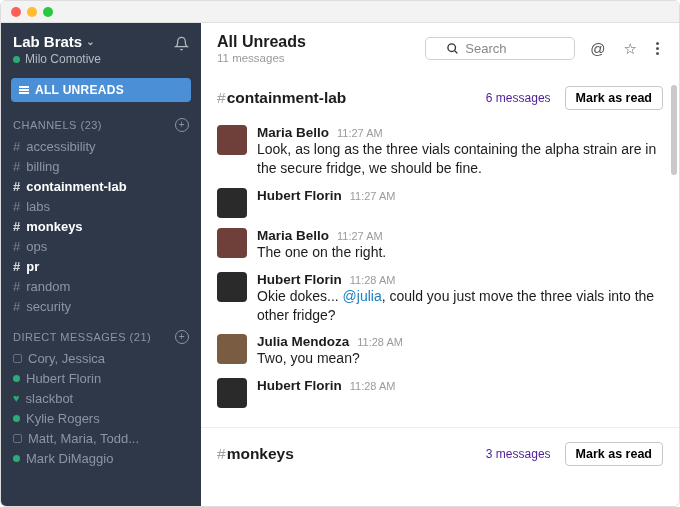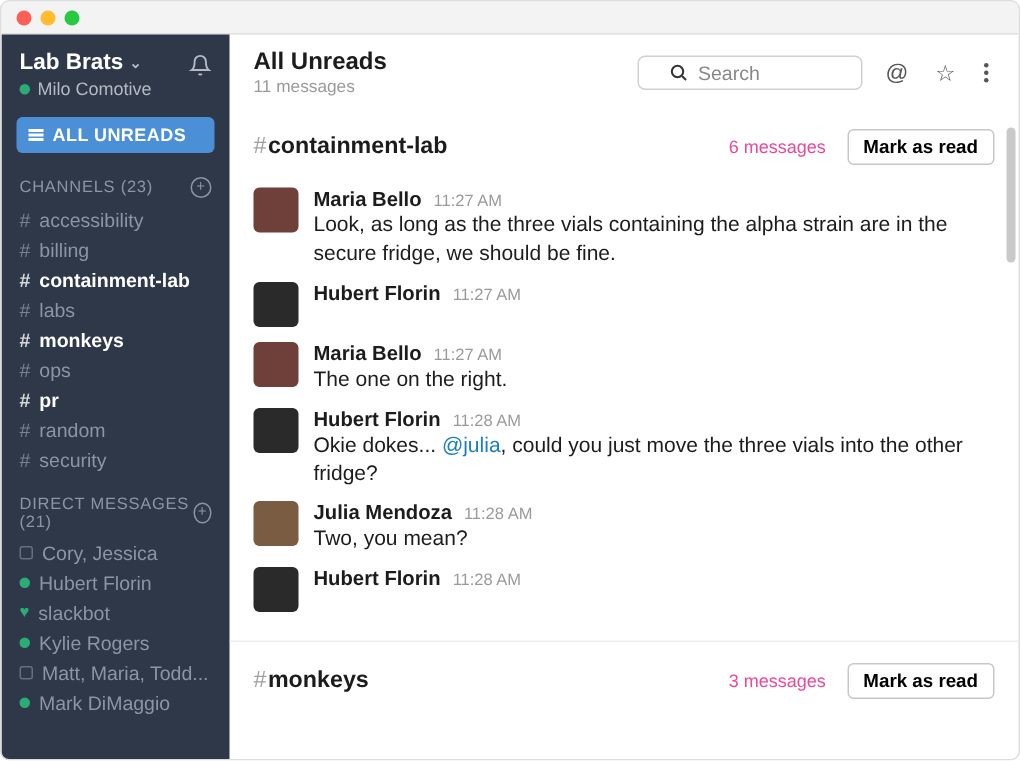--- a/index.html
+++ b/index.html
@@ -37,21 +37,21 @@
   .dot-grn { background:#28c840; }
 
   .body {
     flex: 1;
     display: flex;
     min-height: 0;
   }
 
   
   .sidebar {
-    width: 152px;
+    width: 200px;
     background: #2e3849;
     color: #b4bac4;
     display: flex;
     flex-direction: column;
     font-size: 13px;
   }
   .ws-header {
     padding: 10px 12px 8px 12px;
     display: flex;
     align-items: flex-start;
@@ -163,21 +163,21 @@
   }
   .channel-block { padding: 8px 16px 14px 16px; }
   .channel-head {
     display:flex; align-items:center; justify-content:space-between;
     padding: 6px 0 10px 0;
   }
   .channel-name { font-size:15.5px; color:#1d1c1d; }
   .channel-name .h { color:#a0a0a0; font-weight:400; margin-right:1px;}
   .channel-name .n { font-weight:700; }
   .channel-right { display:flex; align-items:center; gap:14px; }
-  .msg-count { font-size:12px; color:#ec4899; }
+  .msg-count { font-size:12px; color:#4c1d95; }
   .mark-read {
     border:1px solid #c7c7c7; border-radius:4px;
     background:#fff; padding:4px 10px;
     font-size:12.5px; font-weight:600; cursor:pointer;
   }
   .divider { border-top:1px solid #eee; margin: 0 0; }
 
   .msg {
     display:flex; gap:10px; padding:5px 0;
   }

